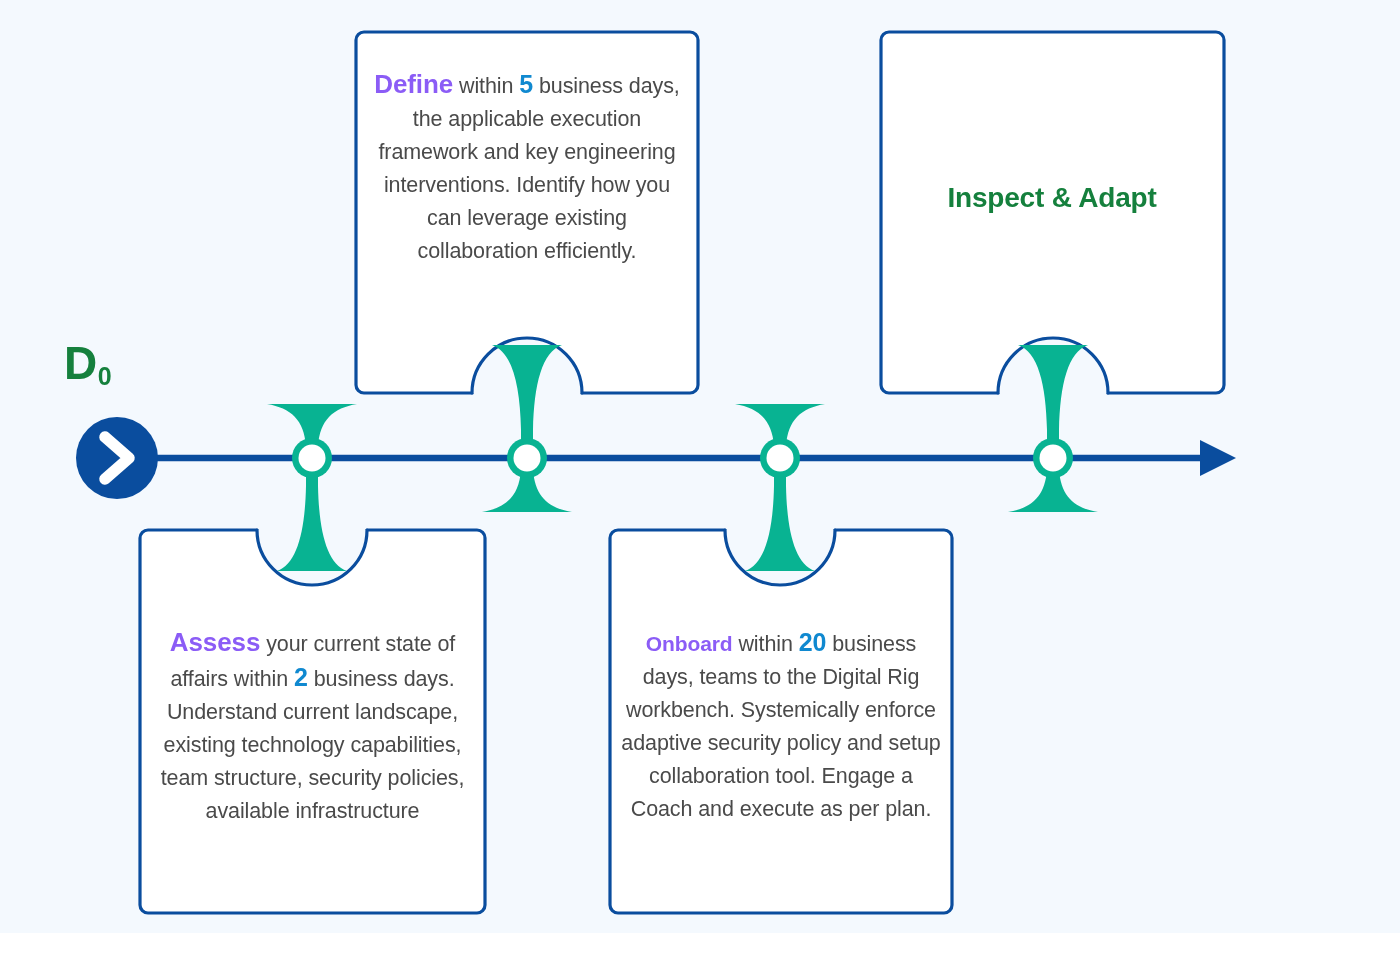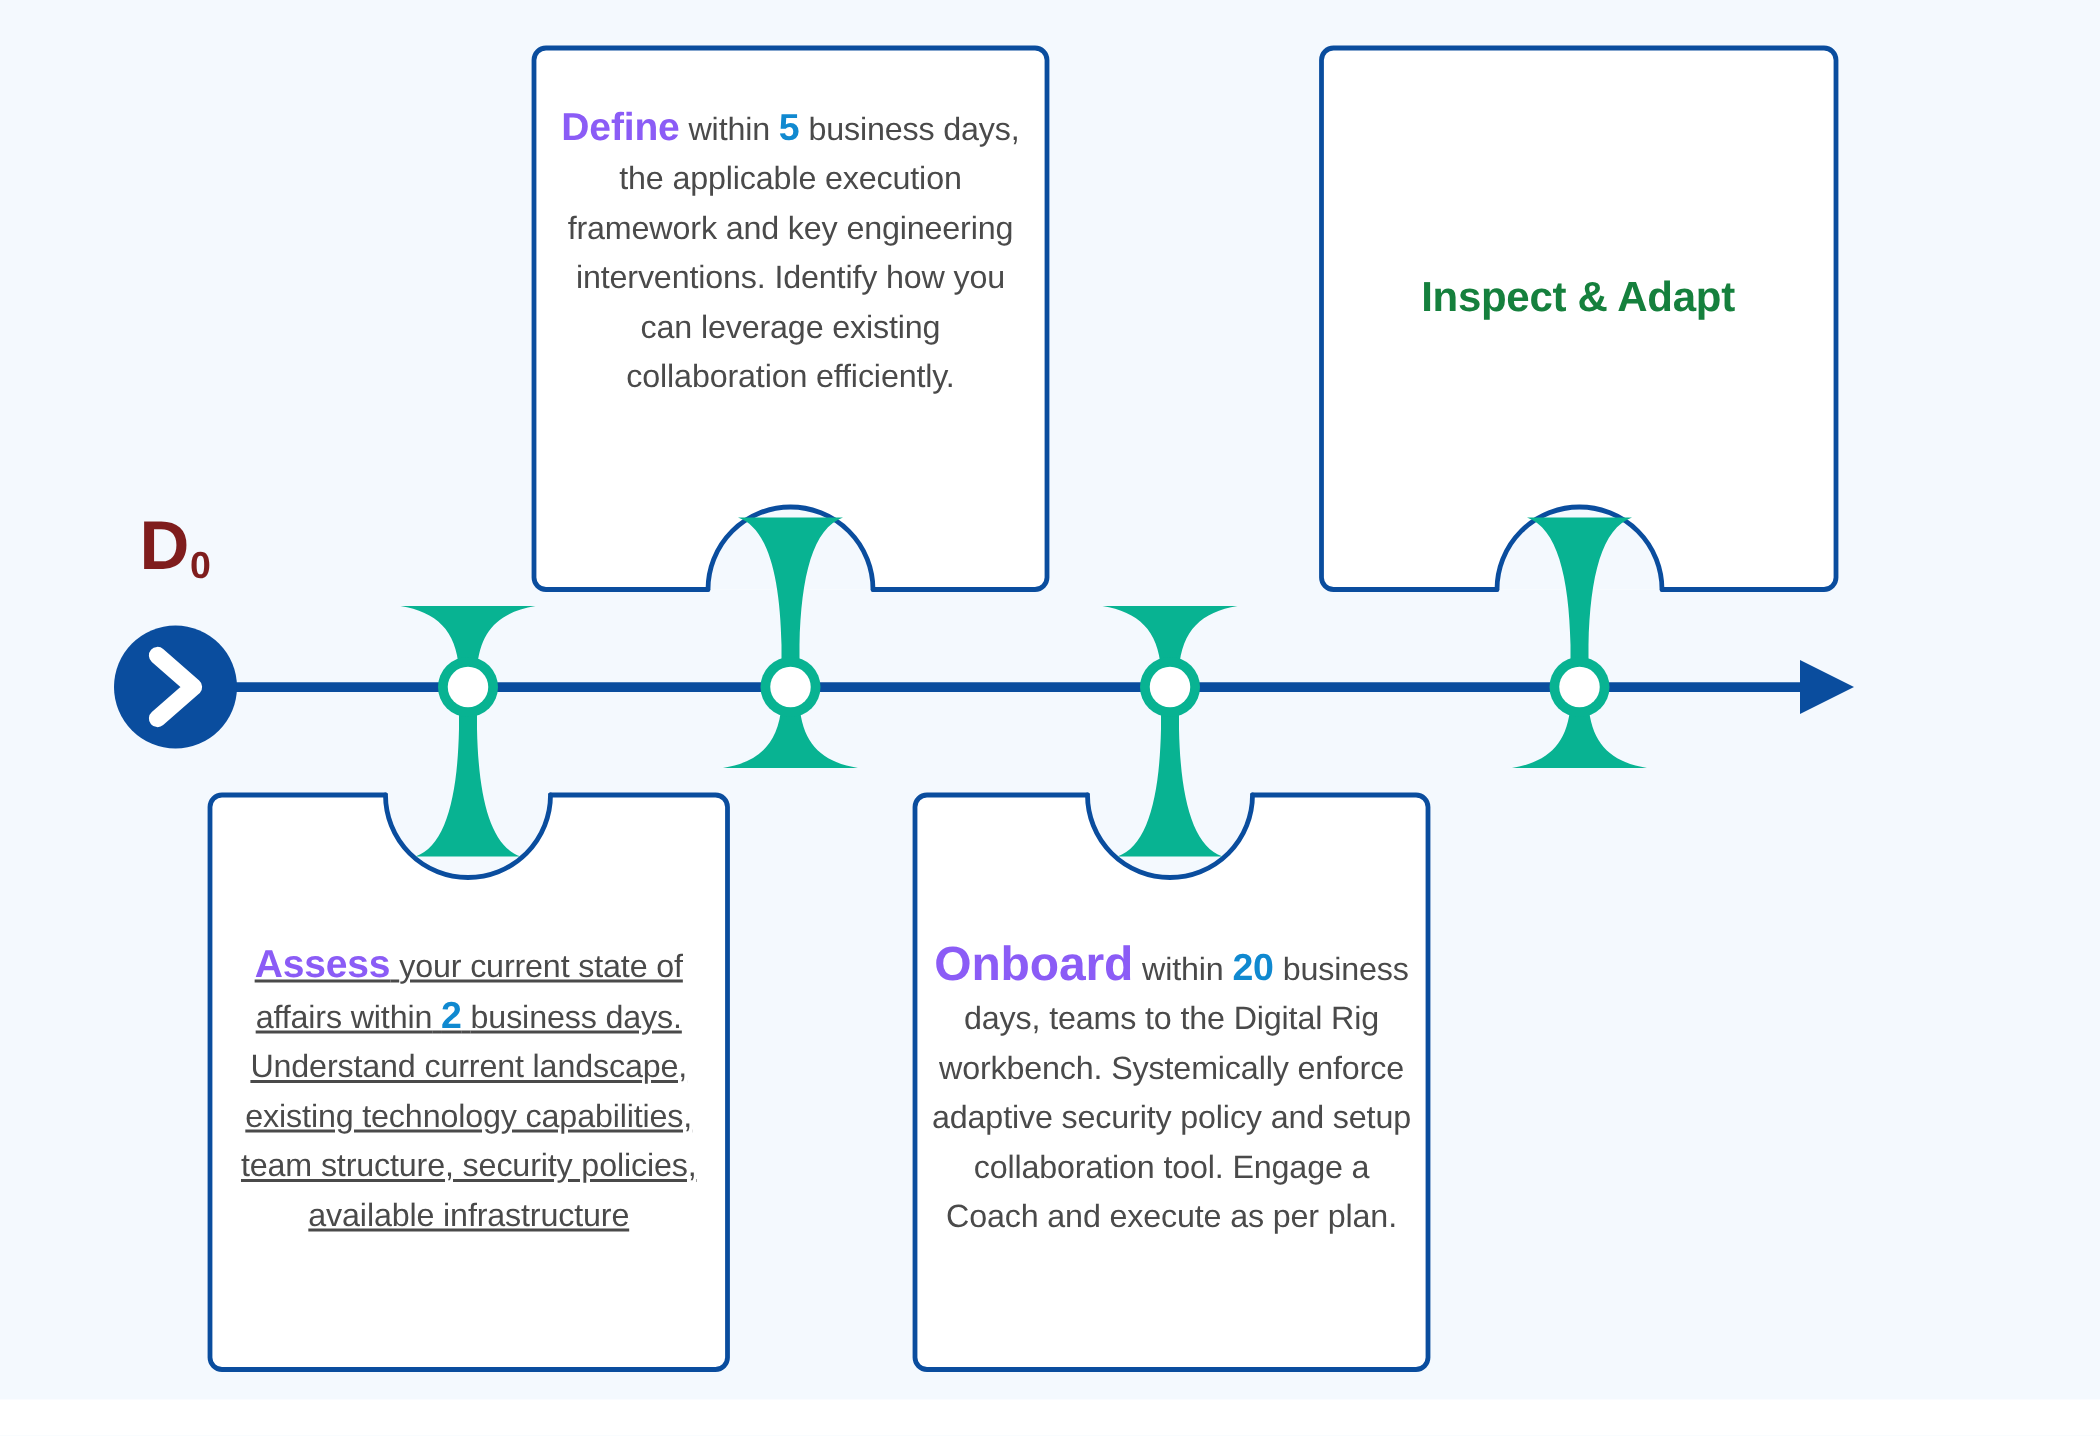--- a/index.html
+++ b/index.html
@@ -36,22 +36,22 @@
   .title-only{
     position:absolute;
     text-align:center;
     color:#15803d;
     font-weight:bold;
     font-size:28px;
     letter-spacing:-0.2px;
   }
   #d0-label{
     position:absolute;
-    left:93px;top:340px;
-    color:#7f1d1d;
+    left:64px;top:340px;
+    color:#15803d;
     font-weight:bold;
     font-size:46px;
     line-height:46px;
     letter-spacing:-0.5px;
   }
   #d0-label sub{font-size:25px;font-weight:bold;vertical-align:baseline;position:relative;top:6px;left:1px;}
 </style>
 </head>
 <body>
 
@@ -197,22 +197,22 @@
   <div id="d0-label">
     <span>D</span><sub>0</sub>
   </div>
 
   <div class="card-text" style="left:366px;top:68px;width:322px;">
     <span class="hl" style="font-size:26px;">Define</span><span> </span><span>within</span><span> </span><span class="hl-big">5</span><span> </span><span>business days, the applicable execution framework and key engineering interventions. Identify how you can leverage existing collaboration efficiently.</span>
   </div>
 
   <div class="title-only" style="left:891px;top:182px;width:322px;">Inspect &amp; Adapt</div>
 
-  <div class="card-text" style="left:150px;top:626px;width:325px;text-decoration:underline;">
+  <div class="card-text" style="left:150px;top:626px;width:325px;">
     <span class="hl" style="font-size:26px;">Assess</span><span> </span><span>your current state of affairs within</span><span> </span><span class="hl-big">2</span><span> </span><span>business days. Understand current landscape, existing technology capabilities, team structure, security policies, available infrastructure</span>
   </div>
 
   <div class="card-text" style="left:620px;top:626px;width:322px;">
-    <span class="hl" style="font-size:32px;">Onboard</span><span> </span><span>within</span><span> </span><span class="hl-big">20</span><span> </span><span>business days, teams to the Digital Rig workbench. Systemically enforce adaptive security policy and setup collaboration tool. Engage a Coach and execute as per plan.</span>
+    <span class="hl" style="font-size:21px;">Onboard</span><span> </span><span>within</span><span> </span><span class="hl-big">20</span><span> </span><span>business days, teams to the Digital Rig workbench. Systemically enforce adaptive security policy and setup collaboration tool. Engage a Coach and execute as per plan.</span>
   </div>
 
   <div id="bottom-strip"></div>
 </div>
 
 </body></html>

